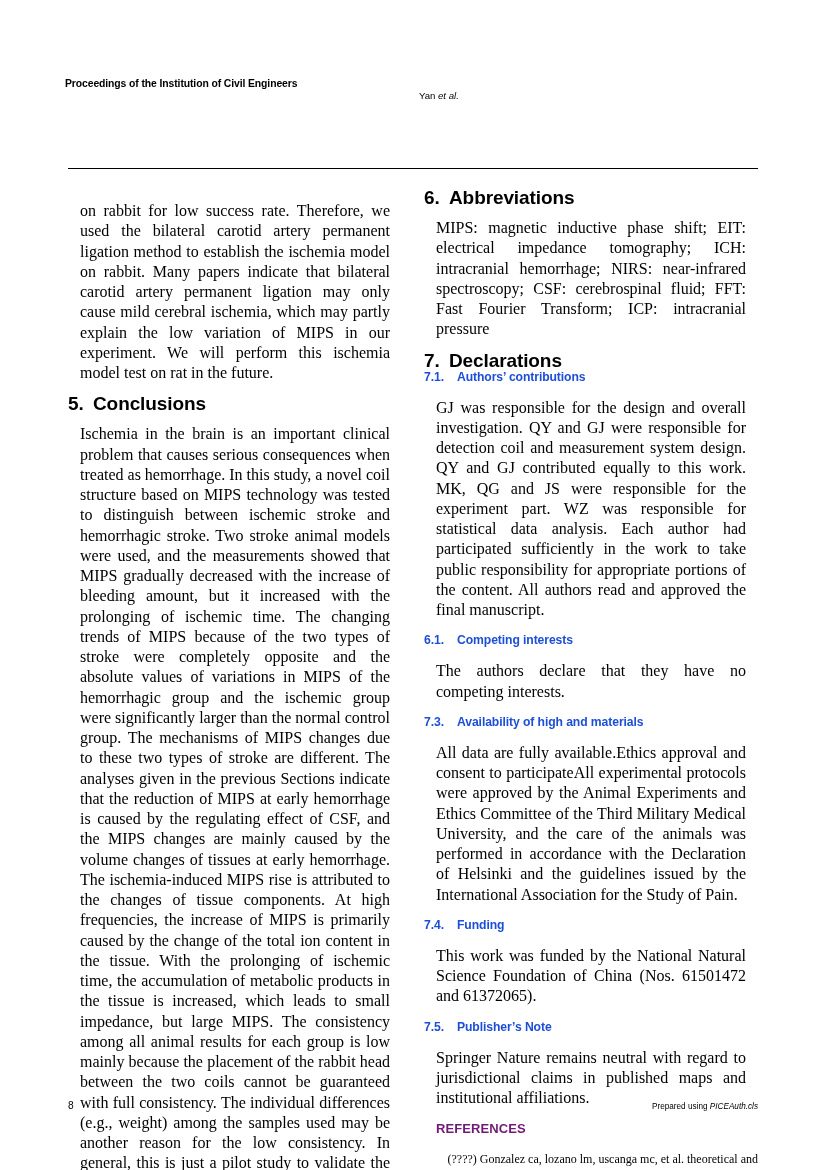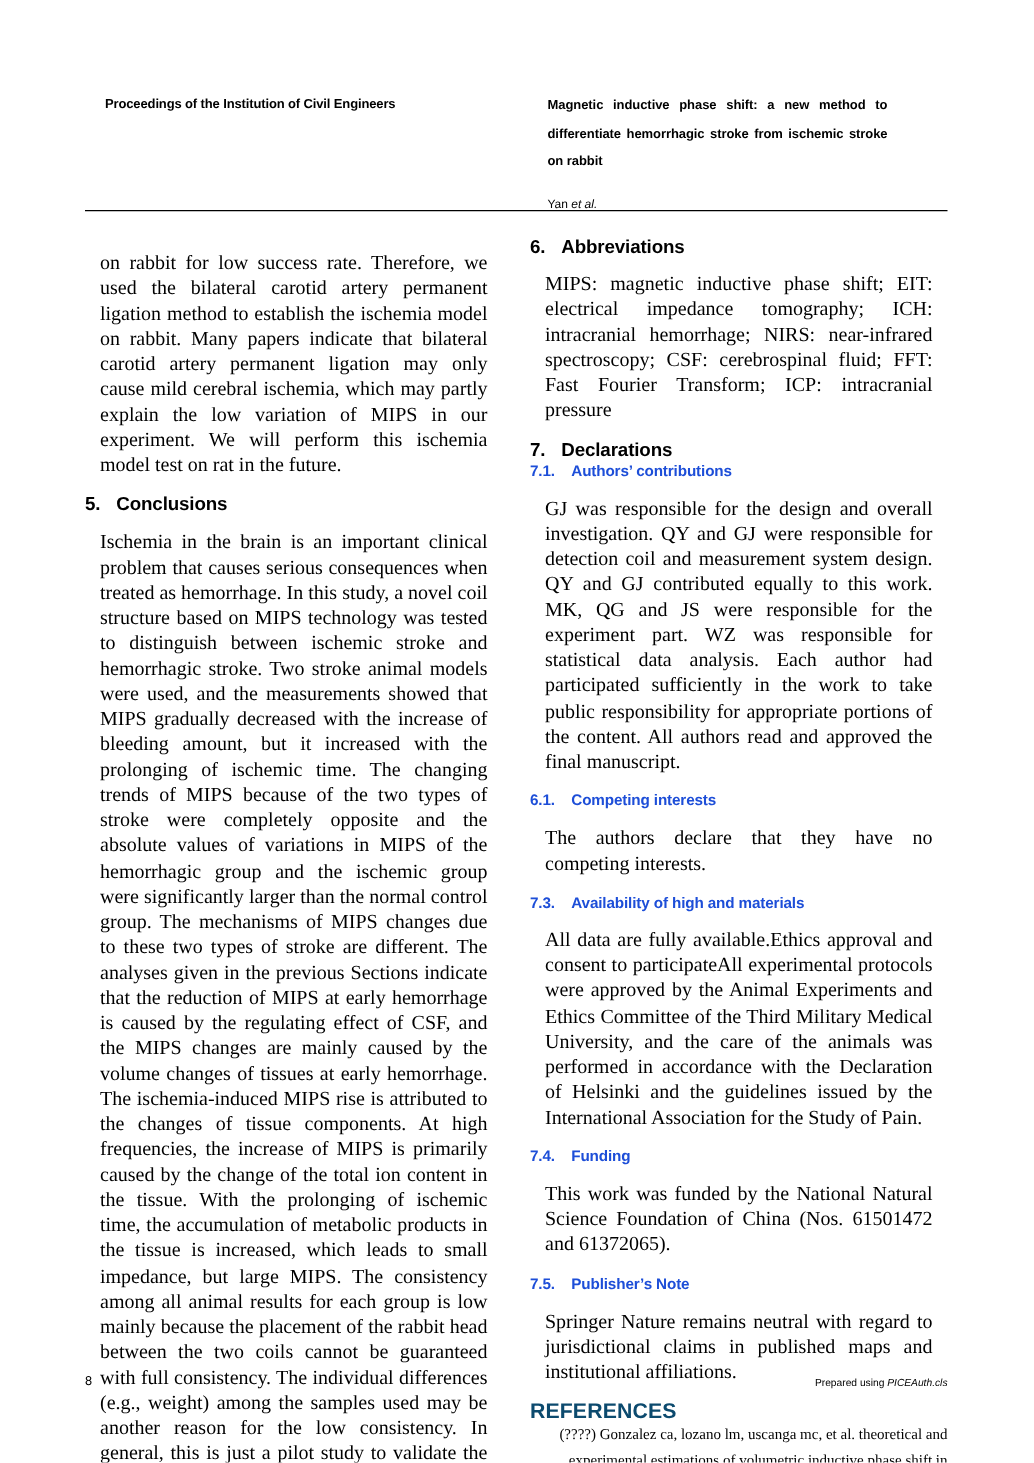--- a/index.html
+++ b/index.html
@@ -20,21 +20,21 @@
     position: absolute;
     left: 0; top: 0;
     width: 827px;
     height: 1170px;
     box-sizing: border-box;
   }
 
   
   .runhead {
     position: absolute;
-    left: 84px;
+    left: 65px;
     top: 74px;
     width: 690px;
     height: 92px;
   }
   .runhead-left {
     position: absolute;
     left: 0;
     top: 3px;
     width: 330px;
     font-family: "Liberation Sans", sans-serif;
@@ -95,21 +95,21 @@
     text-align: justify;
     text-align-last: left;
     color: #000;
     hyphens: none;
   }
 
   h2.section {
     margin: 0;
     font-family: "Liberation Sans", sans-serif;
     font-weight: bold;
-    font-size: 15px;
+    font-size: 19px;
     line-height: 17px;
     color: #000;
     letter-spacing: -0.1px;
   }
   h2.section .num {
     display: inline-block;
     width: 25px;
   }
 
   h3.subsection {
@@ -120,26 +120,26 @@
     line-height: 17px;
     color: #1d4ed8;
     letter-spacing: -0.1px;
   }
   h3.subsection .num {
     display: inline-block;
     width: 33px;
   }
 
   h2.refhead {
-    margin: 0;
-    font-family: "Liberation Sans", sans-serif;
-    font-weight: bold;
-    font-size: 17px;
+    margin: 12px;
+    font-family: "Liberation Sans", sans-serif;
+    font-weight: bold;
+    font-size: 13px;
     line-height: 17px;
-    color: #0c4a6e;
+    color: #701a75;
     letter-spacing: 0.1px;
   }
 
   .gap-before-section { margin-top: 25px; }
   .gap-after-section  { margin-top: 10px; }
   .gap-before-sub     { margin-top: 19px; }
   .gap-after-sub      { margin-top: 4px; }
   .gap-before-refs    { margin-top: 25px; }
 
   
@@ -186,21 +186,20 @@
   .prepared i { font-style: italic; }
 </style>
 </head>
 <body>
 
 <div class="page">
 
   <div class="runhead">
     <div class="runhead-left">Proceedings of the Institution of Civil Engineers</div>
     <div class="runhead-right">
-      <div class="runhead-title">Magnetic inductive phase shift: a new method to differentiate hemorrhagic stroke from ischemic stroke on rabbit</div>
       <div class="runhead-authors"><span>Yan </span><i>et al.</i></div>
     </div>
   </div>
 
   <div class="head-rule"></div>
 
   <div class="col col-left">
 
     <p class="body">on rabbit for low success rate. Therefore, we used the bilateral carotid artery permanent ligation method to establish the ischemia model on rabbit. Many papers indicate that bilateral carotid artery permanent ligation may only cause mild cerebral ischemia, which may partly explain the low variation of MIPS in our experiment. We will perform this ischemia model test on rat in the future.</p>
 

